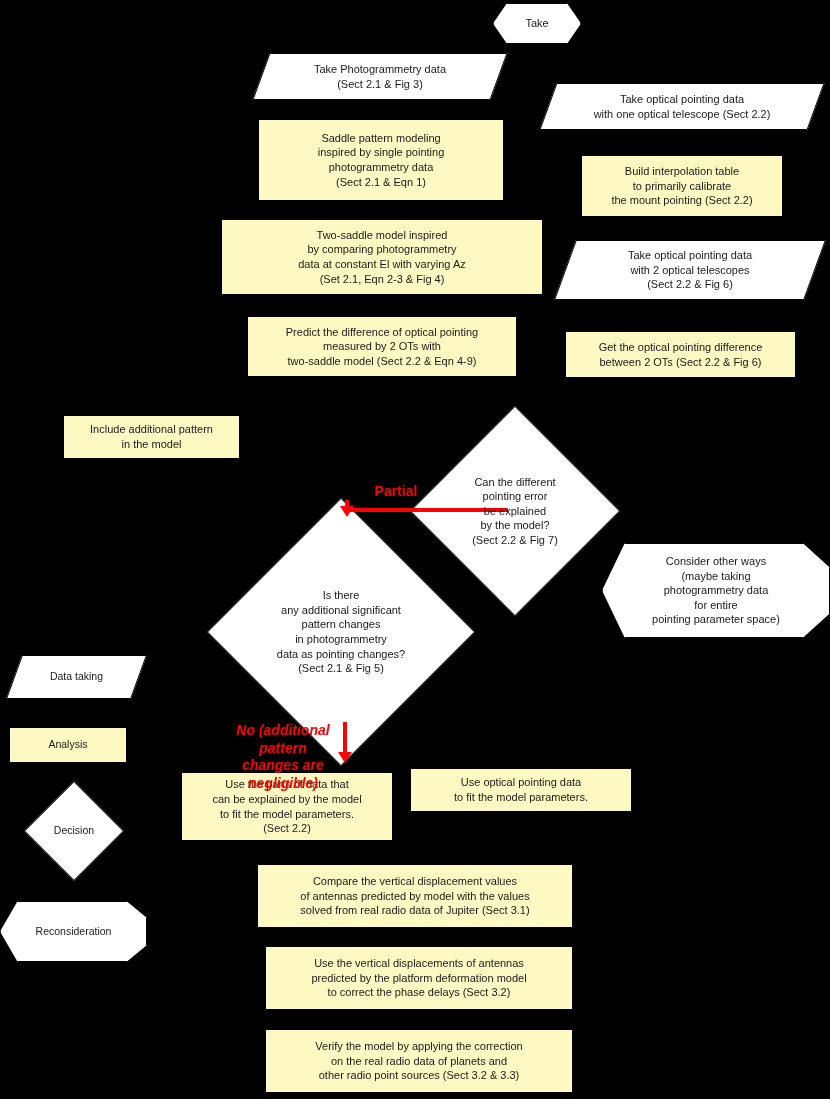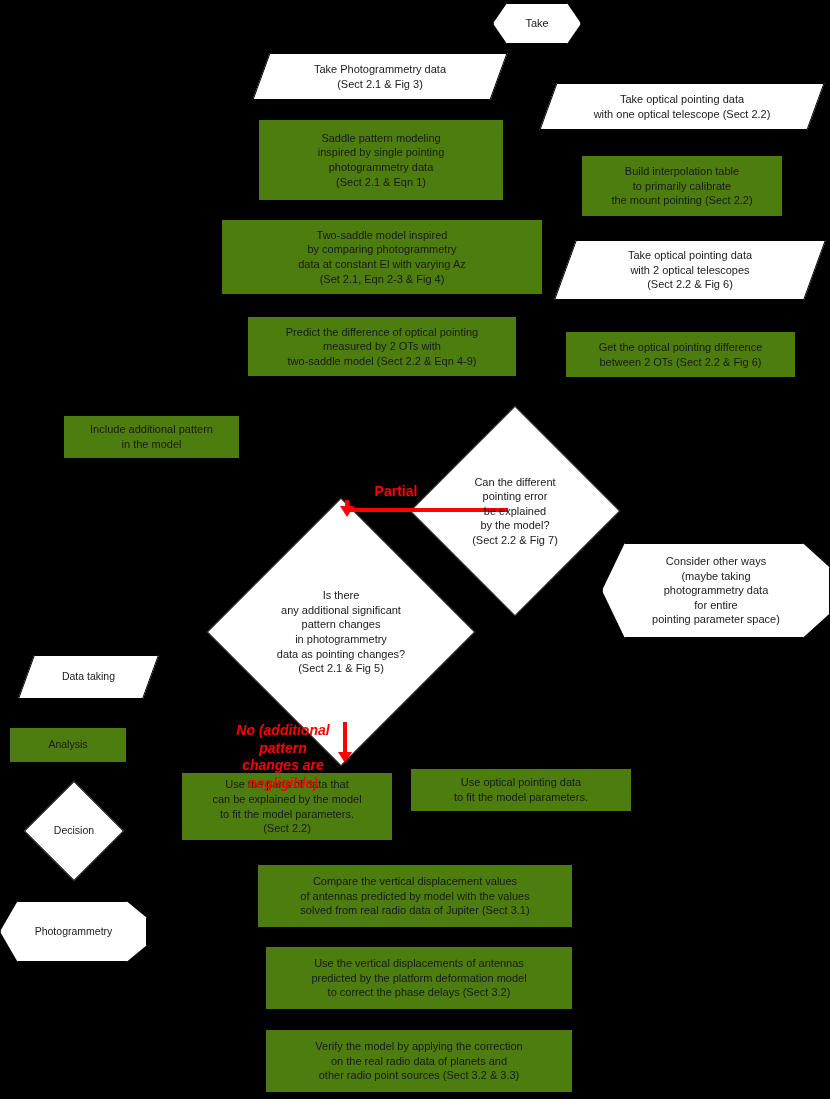--- a/index.html
+++ b/index.html
@@ -10,21 +10,21 @@
   }
   #canvas{
     position:relative;
     width:830px;
     height:1099px;
     background:#000000;
     overflow:hidden;
   }
   .node{
     position:absolute;
-    background:#4d7c0f;
+    background:#fef9c3;
     border:1px solid #000000;
     box-sizing:border-box;
     display:flex;
     align-items:center;
     justify-content:center;
     text-align:center;
     line-height:1.32;
     font-size:11px;
     color:#1a1a1a;
   }
@@ -220,32 +220,32 @@
   <div class="redline" style="left:345px;top:508px;width:163px;height:4px;"></div>
   <div class="redline" style="left:345px;top:500px;width:4px;height:12px;"></div>
   <div class="arrowhead-red" style="left:340px;top:506px;"></div>
   <div class="redlabel" style="left:356px;top:483px;width:80px;">Partial</div>
 
   <div class="redline" style="left:343px;top:722px;width:4px;height:36px;"></div>
   <div class="arrowhead-red" style="left:338px;top:752px;"></div>
   <div class="redlabel" style="left:222px;top:722px;width:122px;text-align:center;font-style:italic;">No (additional pattern
 changes are negligible)</div>
 
-  <div class="node para legend-label" style="left:26px;top:655px;width:125px;height:44px;">
+  <div class="node para legend-label" style="left:14px;top:655px;width:125px;height:44px;">
     <div class="skew"></div>
     <span class="txt">Data taking</span>
   </div>
 
   <div class="node legend-label" style="left:9px;top:727px;width:118px;height:36px;">
     <span class="txt">Analysis</span>
   </div>
 
   <div class="node diamond legend-label" style="left:23px;top:781px;width:102px;height:100px;">
     <div class="rot" style="width:71px;height:71px;"></div>
     <span class="txt">Decision</span>
   </div>
 
   <div class="node hex legend-label" style="left:0px;top:901px;width:147px;height:61px;">
     <div class="shp" style="clip-path:polygon(12% 0,86% 0,100% 28%,100% 72%,86% 100%,12% 100%,0 50%);"></div>
-    <span class="txt">Photogrammetry</span>
+    <span class="txt">Reconsideration</span>
   </div>
 
 </div>
 
 </body></html>

